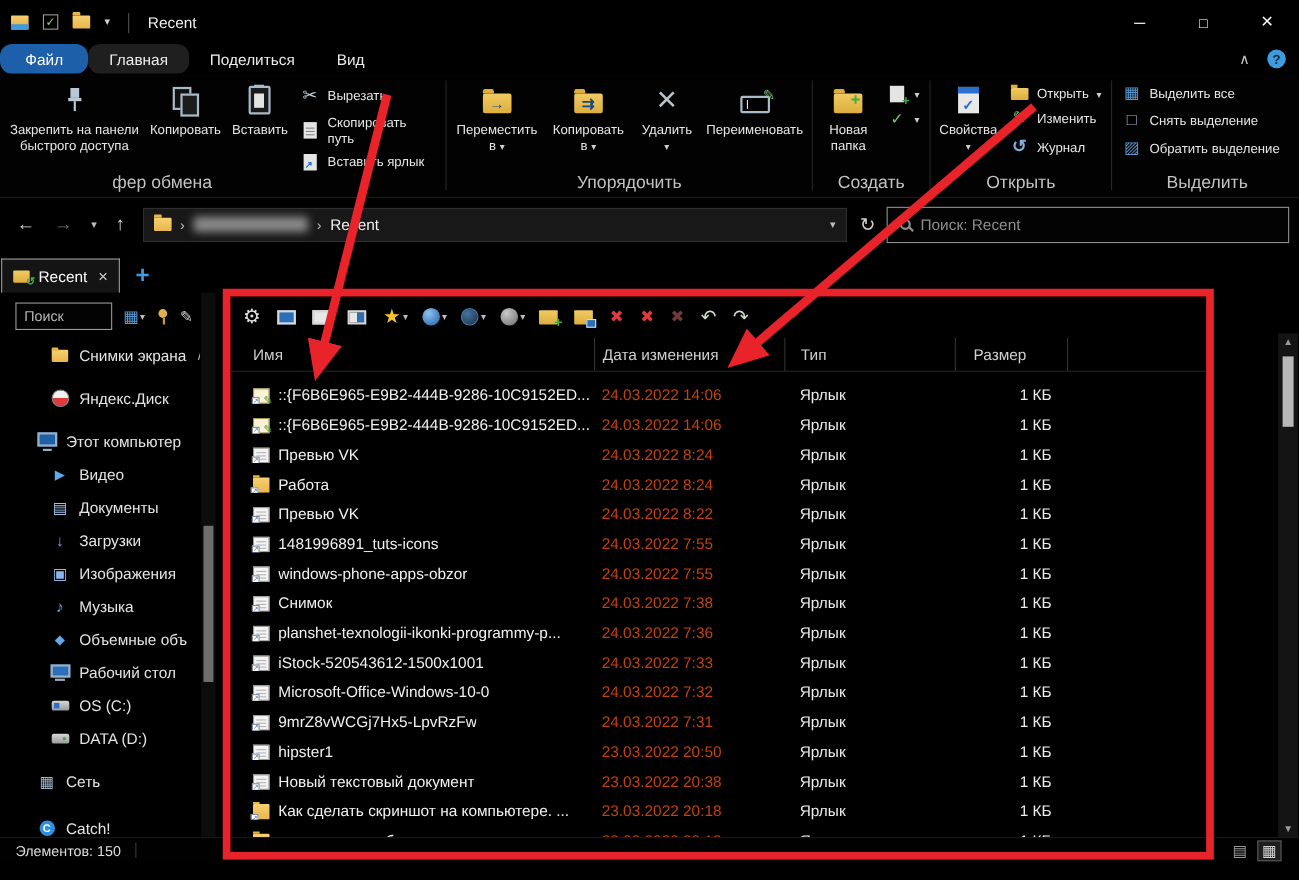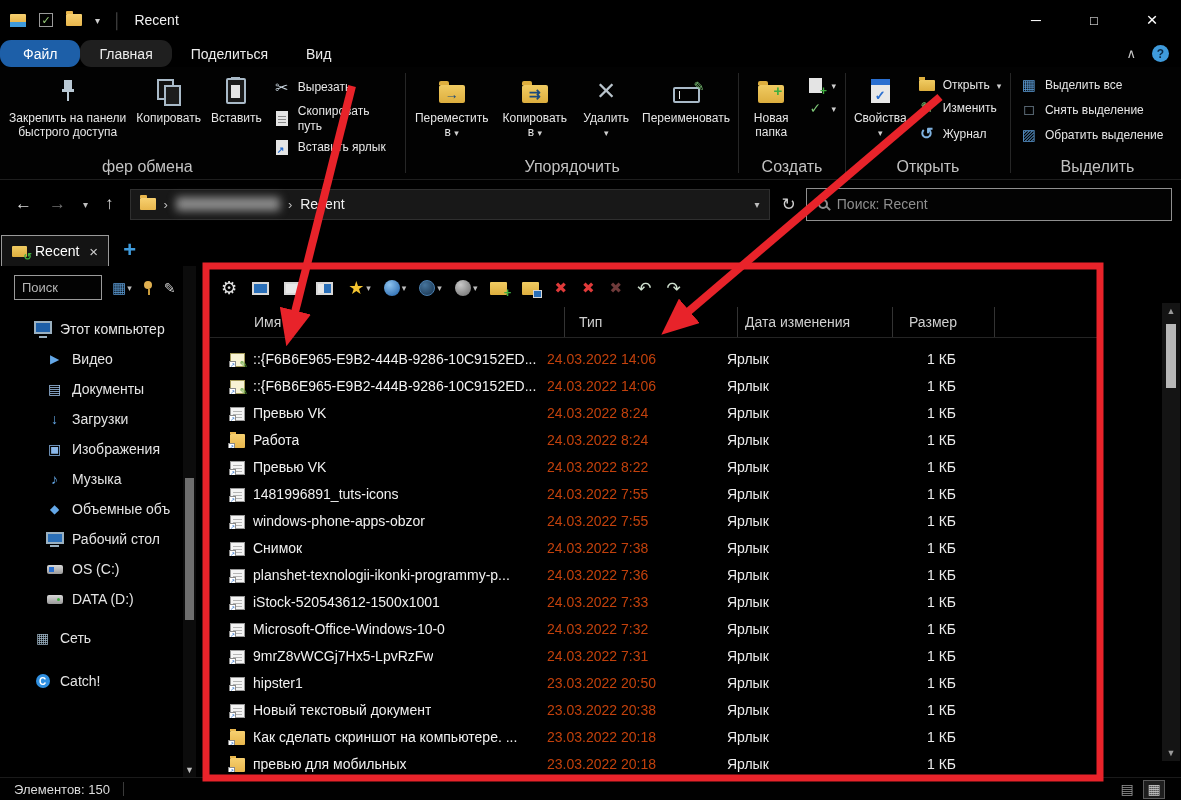--- a/index.html
+++ b/index.html
@@ -162,21 +162,21 @@
   .tbi.folder-plus::after { content:"+"; position:absolute; right:-4px; bottom:-5px; color:#3fae3f; font-size:13px; font-weight:bold; }
   .tbi.folder-win::after { content:""; position:absolute; right:-3px; bottom:-3px; width:7px; height:6px; background:#2a6fb8; border:1px solid #d8d8d8; }
   .tbi.x-red::before { content:"✖"; color:#e03a3a; font-size:15px; }
   .tbi.x-dim::before { content:"✖"; color:#6e3a3a; font-size:15px; }
   .tbi.arrow-undo::before { content:"↶"; color:#cfe0cf; font-size:17px; }
   .tbi.arrow-redo::before { content:"↷"; color:#cfe0cf; font-size:17px; }
   .tb .ddt { color:#bdbdbd; font-size:9px; }
   
   .cols { display:grid; grid-template-columns:330px 173px 155px 102px 1fr; }
   .list-headers { height:31px; align-items:center; color:#cfcfcf; border-bottom:1px solid #242424; flex:none; }
-  .hc { height:100%; display:flex; align-items:center;margin-left:24px; }
+  .hc { height:100%; display:flex; align-items:center; }
   .hc.h-name { padding-left:20px; }
   .hc.h-date { padding-left:7px; border-left:1px solid #333; }
   .hc.h-type { padding-left:14px; border-left:1px solid #333; }
   .hc.h-size { padding-left:16px; border-left:1px solid #333; }
   .hc.h-rest { border-left:1px solid #333; }
   .list-rows { padding-top:7px; overflow:hidden; }
   .row { height:27px; align-items:center; color:#f1f1f1; }
   .cell-name { display:flex; align-items:flex-end; gap:8px; padding-left:20px; overflow:hidden; white-space:nowrap; }
   .cell-date { padding-left:7px; color:#c2410c; }
   .cell-type { padding-left:14px; color:#ececec; }
@@ -190,21 +190,21 @@
   .fico.note { background:#f8f3d4; border:1px solid #a39a5a; }
   .fico.note::before { content:"✎"; position:absolute; right:-4px; bottom:-4px; font-size:10px; color:#5a9e3a; }
   .badge { position:absolute; left:-2px; bottom:-2px; width:7px; height:7px; background:#fff; border:1px solid #8a8a8a; display:flex; align-items:center; justify-content:center; }
   .badge::before { content:"↗"; font-size:6px; color:#1b66c8; }
   
   .vscroll { position:absolute; right:1px; top:303px; width:18px; height:458px; background:#141414; display:flex; flex-direction:column; align-items:center; }
   .vs-arrow { height:16px; color:#9a9a9a; font-size:9px; display:flex; align-items:center; flex:none; }
   .vs-track { flex:1; width:100%; display:flex; justify-content:center; }
   .vs-thumb { width:10px; height:64px; background:#b8b8b8; margin-top:5px; }
   
-  .statusbar { position:absolute; bottom:0; left:0; right:0; height:23px; background:#010101; border-top:1px solid #1a1a1a; display:flex; align-items:center; font-size:13px; color:#dcdcdc; }
+  .statusbar { position:absolute; bottom:16px; left:0; right:0; height:23px; background:#010101; border-top:1px solid #1a1a1a; display:flex; align-items:center; font-size:13px; color:#dcdcdc; }
   .sb-count { margin-left:14px; }
   .sb-sep { width:1px; height:14px; background:#3a3a3a; margin-left:13px; }
   .view-toggles { margin-left:auto; margin-right:16px; display:flex; gap:5px; }
   .vt { width:22px; height:19px; display:flex; align-items:center; justify-content:center; color:#9a9a9a; font-size:14px; }
   .vt.sel { border:1px solid #5a5a5a; background:#1e1e1e; color:#cfcfcf; }
   
   .annotation { position:absolute; inset:0; pointer-events:none; z-index:50; }
 </style>
 </head>
 <body>
@@ -431,21 +431,31 @@
     </div>
     <span class="sbt-ic">
       <span>▦</span>
       <span class="dd2">▾</span>
     </span>
     <span class="pinshape"></span>
     <span class="pen">✎</span>
   </div>
   <div class="tree">
 
-
+      <div class="tree-item lvl1">
+        <span class="si folder"></span>
+        <span class="tlabel">Снимки экрана</span>
+        <span class="texp">∧</span>
+      </div>
+
+      <div class="tree-item lvl1 gap">
+        <span class="si yandex"></span>
+        <span class="tlabel">Яндекс.Диск</span>
+        <span class="texp"></span>
+      </div>
 
       <div class="tree-item lvl0 gap">
         <span class="si computer"></span>
         <span class="tlabel">Этот компьютер</span>
         <span class="texp"></span>
       </div>
 
       <div class="tree-item lvl1">
         <span class="si videos"></span>
         <span class="tlabel">Видео</span>
@@ -591,22 +601,22 @@
         <span class="ddt"></span>
       </span>
 
       <span class="tb">
         <span class="tbi arrow-redo"></span>
         <span class="ddt"></span>
       </span>
     </div>
   <div class="list-headers cols">
     <div class="hc h-name">Имя</div>
+    <div class="hc h-date">Дата изменения</div>
     <div class="hc h-type">Тип</div>
-    <div class="hc h-date">Дата изменения</div>
     <div class="hc h-size">Размер</div>
     <div class="hc h-rest"></div>
   </div>
   <div class="list-rows">
 
       <div class="row cols">
         <div class="cell-name">
           <span class="fico note">
             <span class="badge"></span>
           </span>

